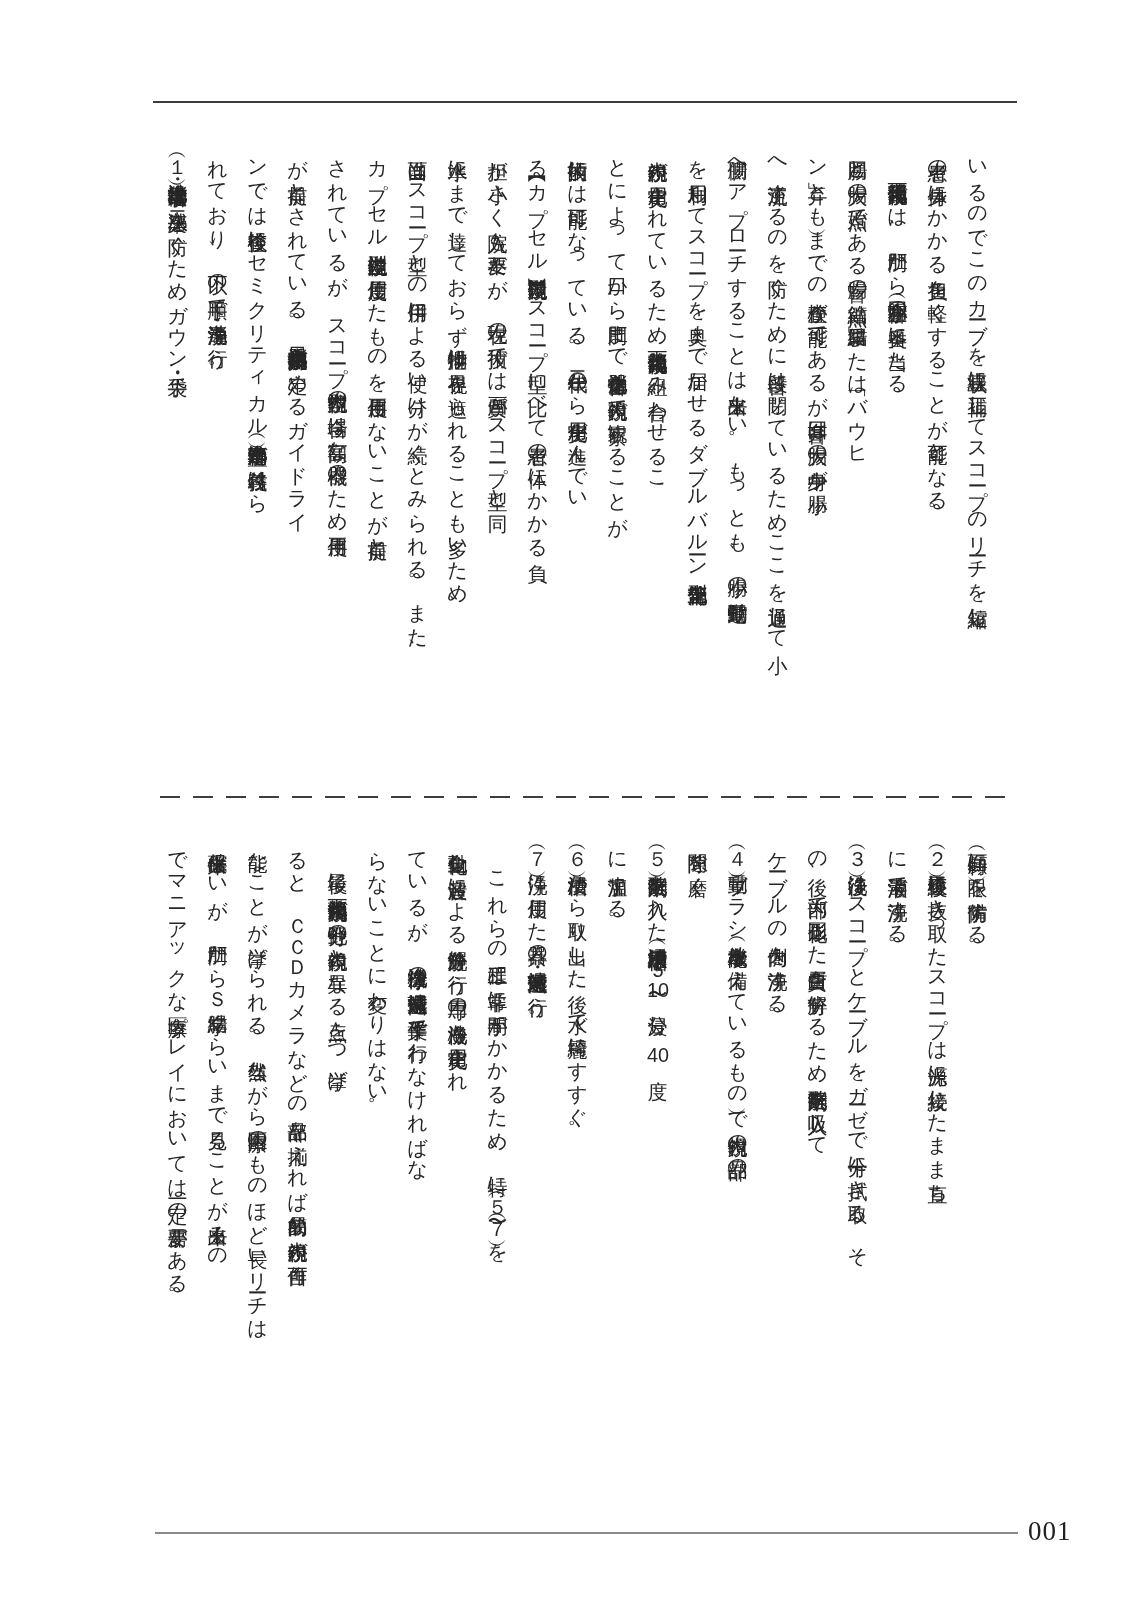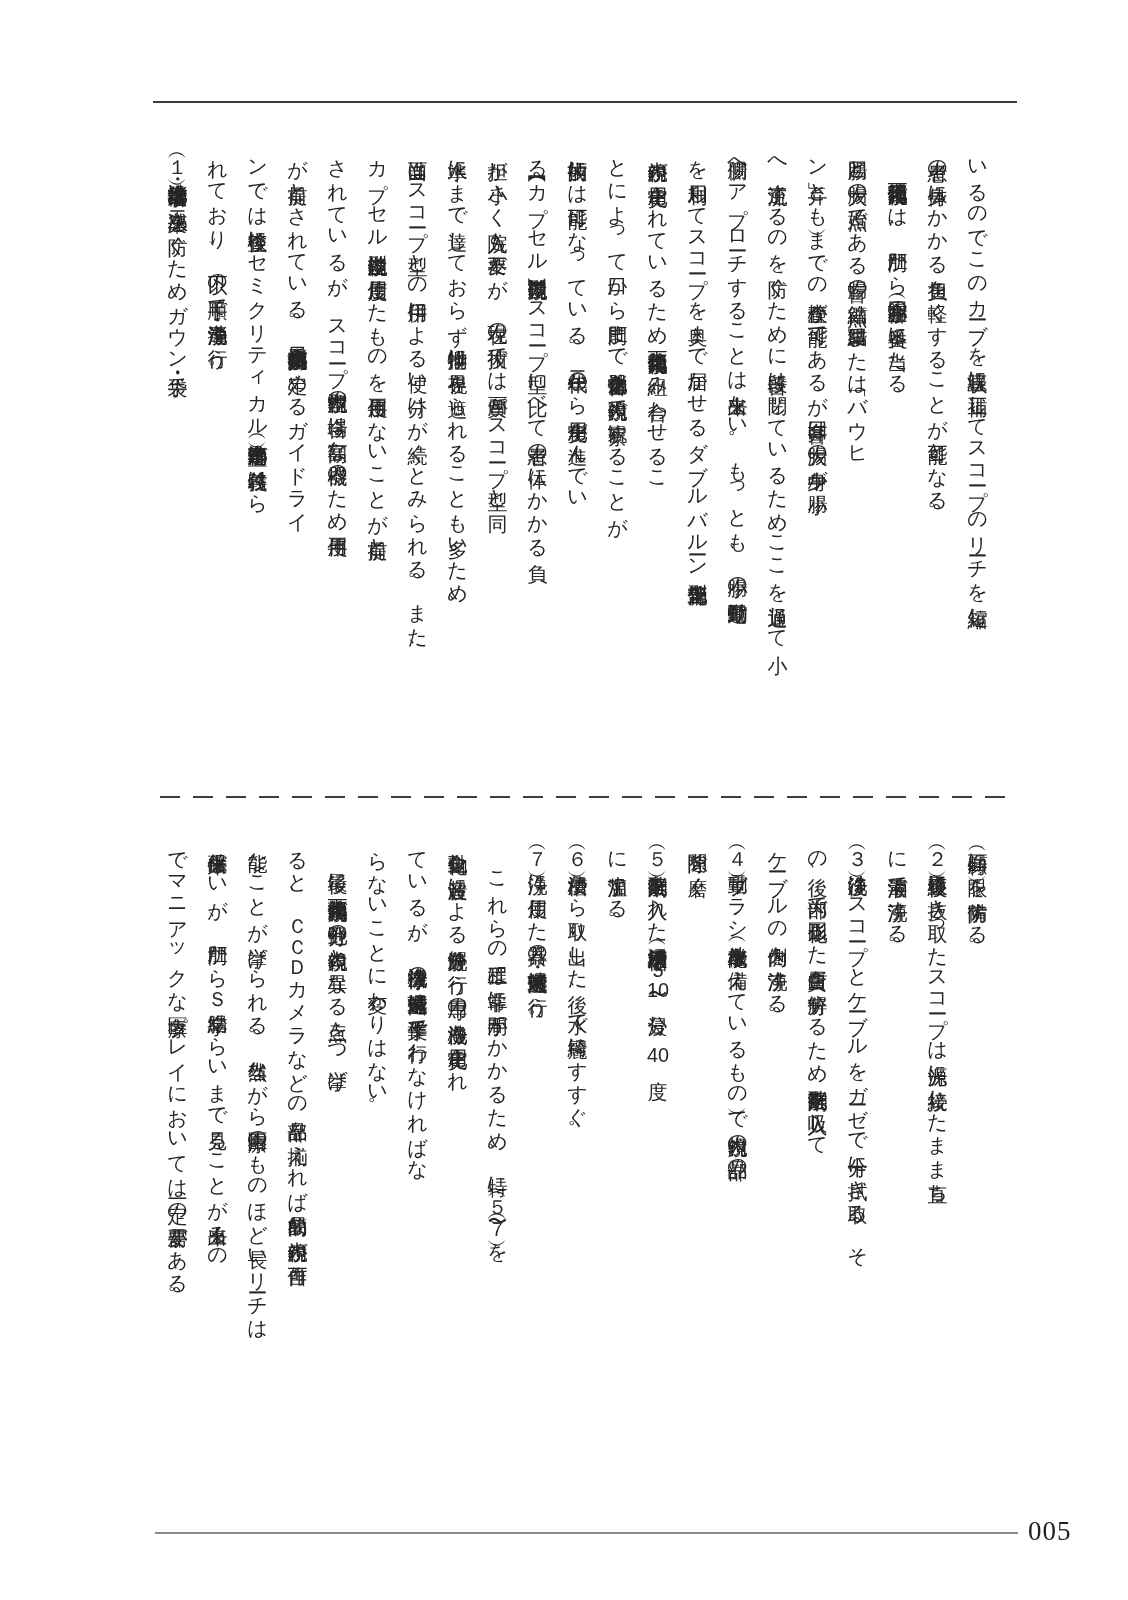--- a/index.html
+++ b/index.html
@@ -122,14 +122,14 @@
       <div class="tcolumn">らないことに変わりはない。</div>
       <div class="tcolumn">　最後に下部消化管内視鏡が他分野の内視鏡と異なる点を一つ挙げ</div>
       <div class="tcolumn">ると、ＣＣＤカメラなどの部品を揃えれば簡易的な内視鏡が自作可</div>
       <div class="tcolumn">能なことが挙げられる。当然ながら医療用のものほど長いリーチは</div>
       <div class="tcolumn">確保出来ないが、肛門からＳ字結腸ぐらいまで見ることが出来るの</div>
       <div class="tcolumn">でマニアックな医療プレイにおいては一定の需要がある。</div>
     </div>
 
   <div class="bottom-rule"></div>
 
-  <div class="page-number">005</div>
+  <div class="page-number">001</div>
 </div>
 
 </body></html>

